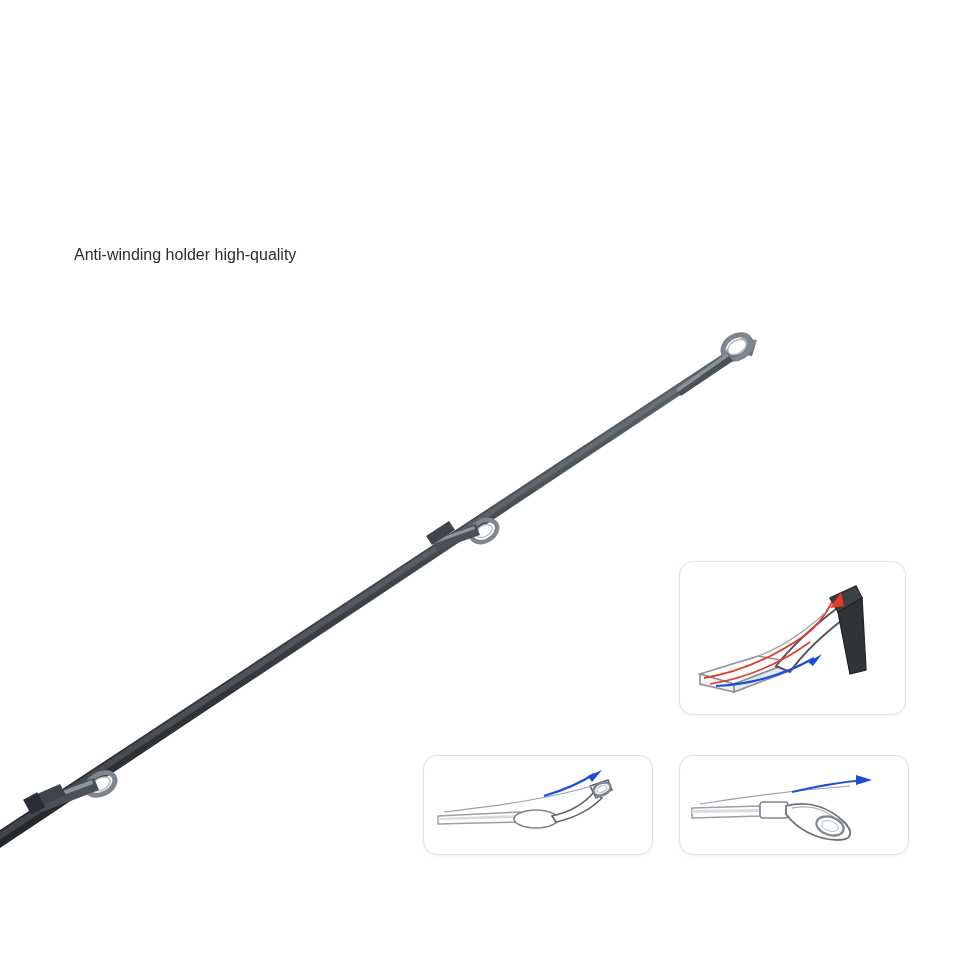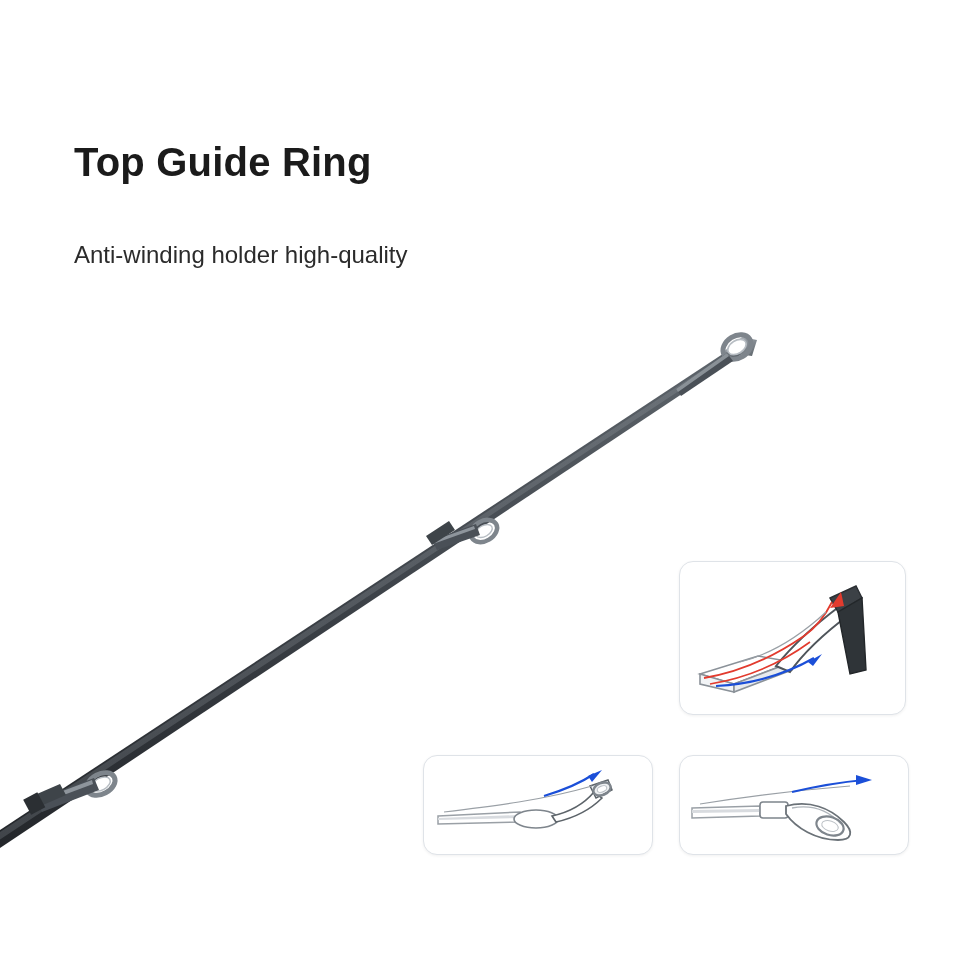--- a/index.html
+++ b/index.html
@@ -24,21 +24,21 @@
     font-size: 40px;
     font-weight: bold;
     color: #1b1b1b;
     letter-spacing: 0.2px;
     white-space: nowrap;
   }
   .subline {
     position: absolute;
     left: 74px;
     top: 234px;
-    font-size: 24px;
+    font-size: 16px;
     line-height: 41px;
     color: #2b2b2b;
     font-weight: 400;
     width: 560px;
   }
   .subline span {
     display: block;
   }
   .rod-layer {
     position: absolute;
@@ -77,21 +77,20 @@
     display: block;
     width: 100%;
     height: 100%;
   }
 </style>
 </head>
 <body>
 
 <div class="stage">
 
-  <div class="headline">Top Guide Ring</div>
 
   <div class="subline">
     <span>Anti-winding holder high-quality</span>
   </div>
 
   <div class="rod-layer">
     <svg viewBox="0 0 980 980" width="980" height="980" xmlns="http://www.w3.org/2000/svg">
       <defs>
         <linearGradient id="rodGrad" x1="0" y1="1" x2="1" y2="0">
           <stop offset="0" stop-color="#23262a"></stop>

